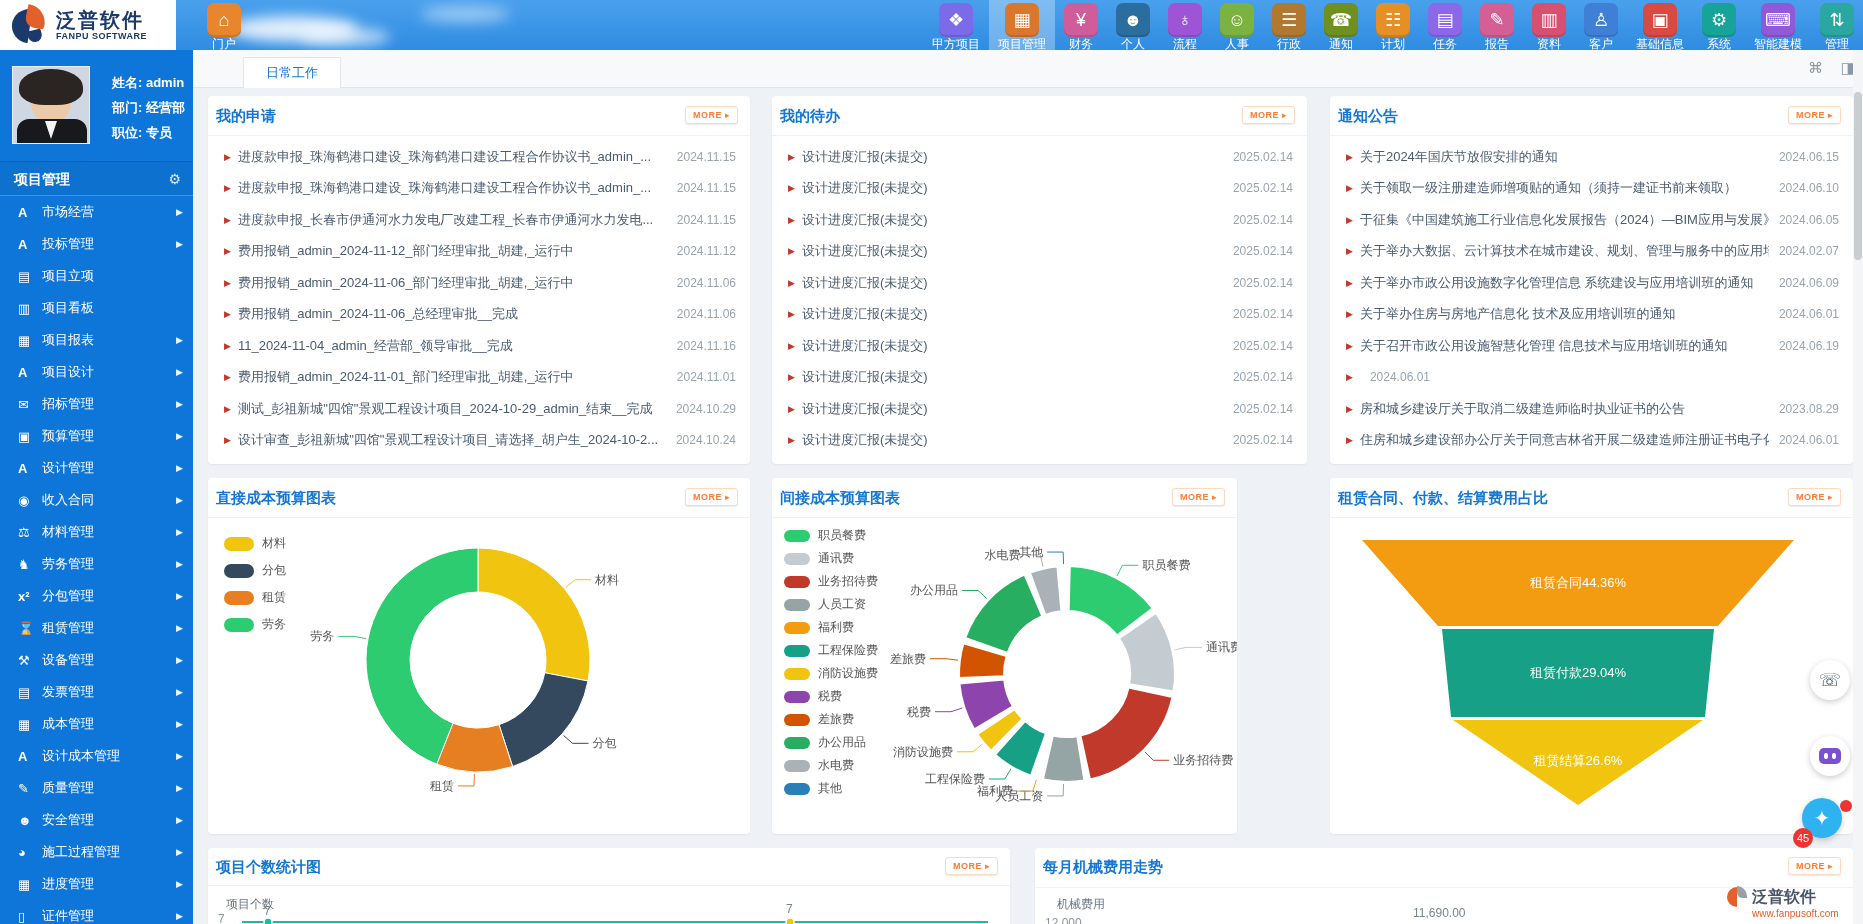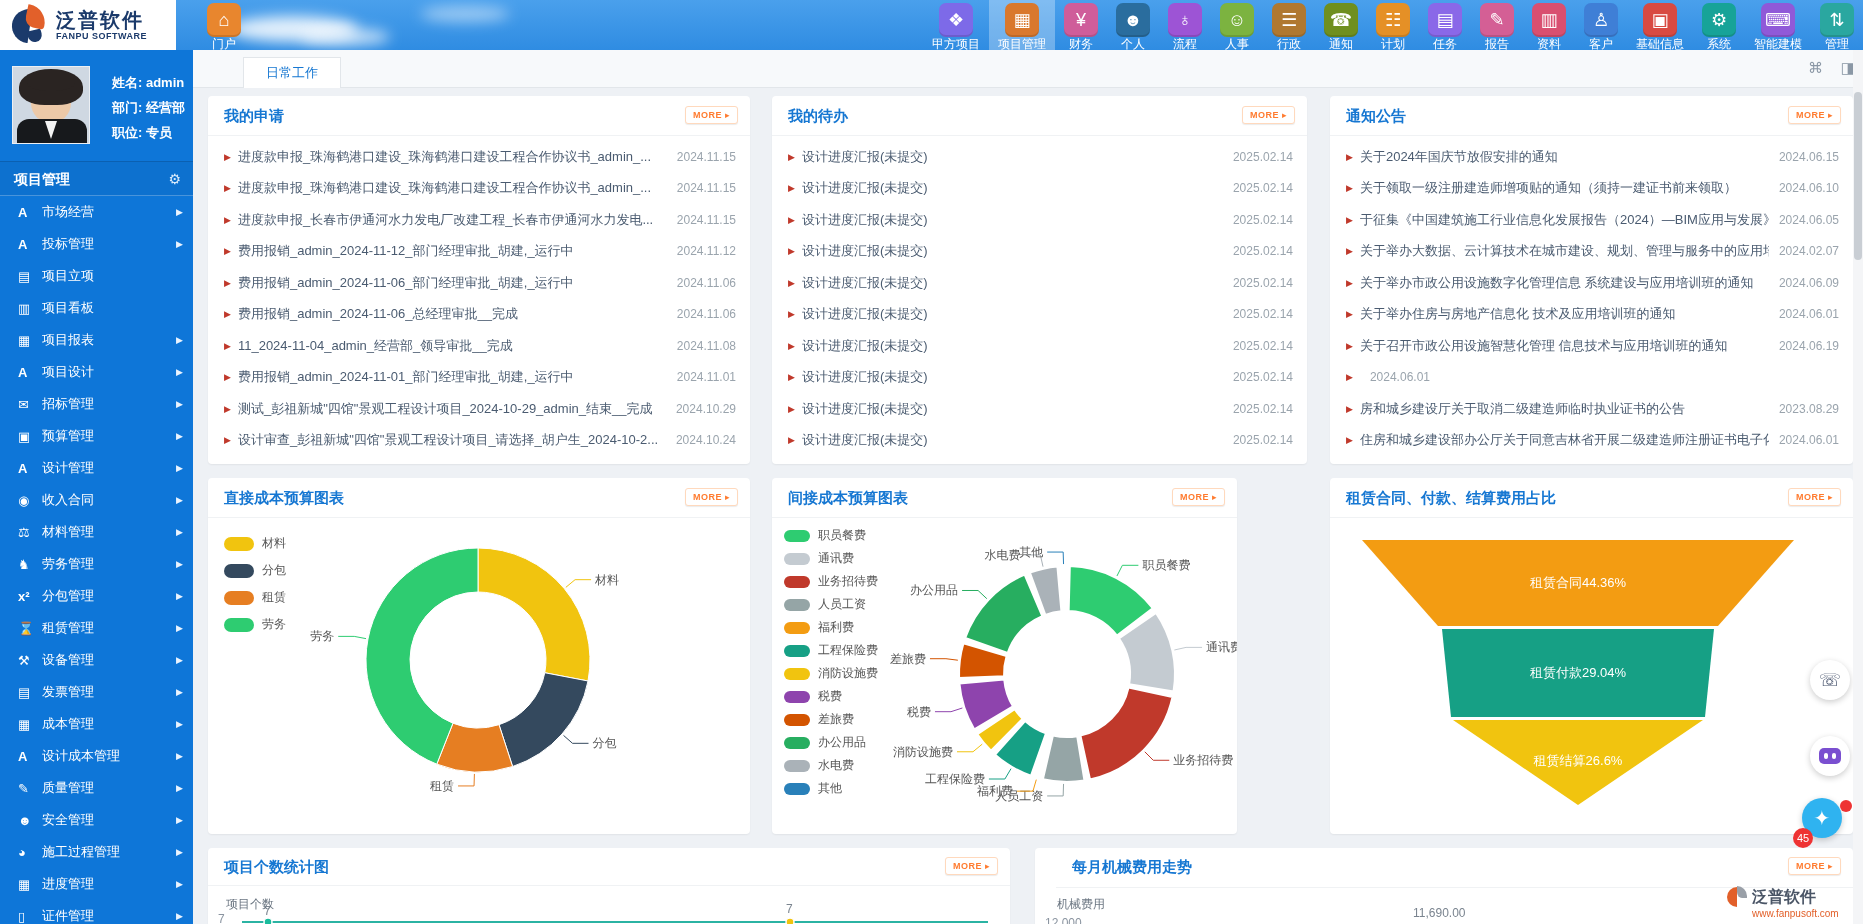--- a/index.html
+++ b/index.html
@@ -63,21 +63,21 @@
   #main { left:193px; top:50px; width:1670px; height:874px; background:#eef1f5; }
   #tabbar { position:absolute; left:0; top:0; width:1670px; height:38px; background:#f7f9fb;
     border-bottom:1px solid #e2e6ea; }
   #tab-active { position:absolute; left:50px; top:7px; height:31px; padding:0 22px; background:#fff;
     border:1px solid #e2e6ea; border-bottom:none; color:#1677d2; font-size:13px;
     display:flex; align-items:center; cursor:pointer; }
   .tabbar-ico { position:absolute; top:9px; color:#8a97a5; font-size:15px; cursor:pointer; }
 
   .panel { position:absolute; background:#fff; border-radius:4px; box-shadow:0 1px 2px rgba(0,0,0,.06); overflow:hidden; }
   .panel-head { position:relative; height:40px; border-bottom:1px solid #f0f2f4; }
-  .panel-title { position:absolute; left:16px; top:11px; font-size:15px; font-weight:bold; color:#1677d2; }
+  .panel-title { position:absolute; left:8px; top:11px; font-size:15px; font-weight:bold; color:#1677d2; }
   .more-btn { position:absolute; right:12px; top:10px; font-size:9px; font-weight:bold; color:#ff7b2f;
     border:1px solid #ffd9bd; background:#fff; border-radius:3px; padding:3px 7px; cursor:pointer;
     box-shadow:0 1px 1px rgba(0,0,0,.08); letter-spacing:.5px; }
   .list { padding-top:5px; }
   .list-row { position:relative; height:31.5px; display:flex; align-items:center; padding:0 14px 0 16px; cursor:pointer; }
   .bullet { color:#c0392b; font-size:9px; margin-right:7px; flex:0 0 auto; }
   .row-text { font-size:13px; color:#4a5b70; white-space:nowrap; overflow:hidden; flex:1 1 auto; }
   .row-date { font-size:12px; color:#9aa4ad; margin-left:10px; flex:0 0 auto; }
 
   .legend { position:absolute; }
@@ -389,21 +389,21 @@
         <span class="row-date">2024.11.06</span>
       </div>
       <div class="list-row">
         <span class="bullet">▶</span>
         <span class="row-text">费用报销_admin_2024-11-06_总经理审批__完成</span>
         <span class="row-date">2024.11.06</span>
       </div>
       <div class="list-row">
         <span class="bullet">▶</span>
         <span class="row-text">11_2024-11-04_admin_经营部_领导审批__完成</span>
-        <span class="row-date">2024.11.08</span>
+        <span class="row-date">2024.11.16</span>
       </div>
       <div class="list-row">
         <span class="bullet">▶</span>
         <span class="row-text">费用报销_admin_2024-11-01_部门经理审批_胡建,_运行中</span>
         <span class="row-date">2024.11.01</span>
       </div>
       <div class="list-row">
         <span class="bullet">▶</span>
         <span class="row-text">测试_彭祖新城"四馆"景观工程设计项目_2024-10-29_admin_结束__完成</span>
         <span class="row-date">2024.10.29</span>
@@ -694,21 +694,21 @@
   <div class="mini-point-label" style="left:56px;top:56px;">7</div>
   <div class="mini-point-label" style="left:578px;top:54px;">7</div>
   <svg style="position:absolute;left:0;top:38px;" width="802" height="100">
     <polyline points="34,36 780,36" fill="none" stroke="#2bb3a3" stroke-width="2"></polyline>
     <circle cx="60" cy="36" r="4" fill="#1abc9c" stroke="#fff" stroke-width="1.5"></circle>
     <circle cx="582" cy="36" r="4" fill="#f1c40f" stroke="#fff" stroke-width="1.5"></circle>
   </svg>
 </div>
 
 <div class="panel" style="left:1035px;top:848px;width:818px;height:140px;">
-  <div class="panel-head" style="height:40px;margin-left:21px;">
+  <div class="panel-head" style="height:40px;">
     <div class="panel-title" style="top:10px;">每月机械费用走势</div>
     <div class="more-btn" style="top:9px;">MORE ▸</div>
   </div>
   <div class="mini-ylabel" style="left:22px;top:48px;">机械费用</div>
   <div class="mini-tick" style="left:10px;top:68px;">12,000</div>
   <div class="mini-point-label" style="left:378px;top:58px;">11,690.00</div>
   <svg style="position:absolute;left:0;top:38px;" width="818" height="100">
     <circle cx="400" cy="42" r="4" fill="#f39c12" stroke="#fff" stroke-width="1.5"></circle>
   </svg>
 </div>

